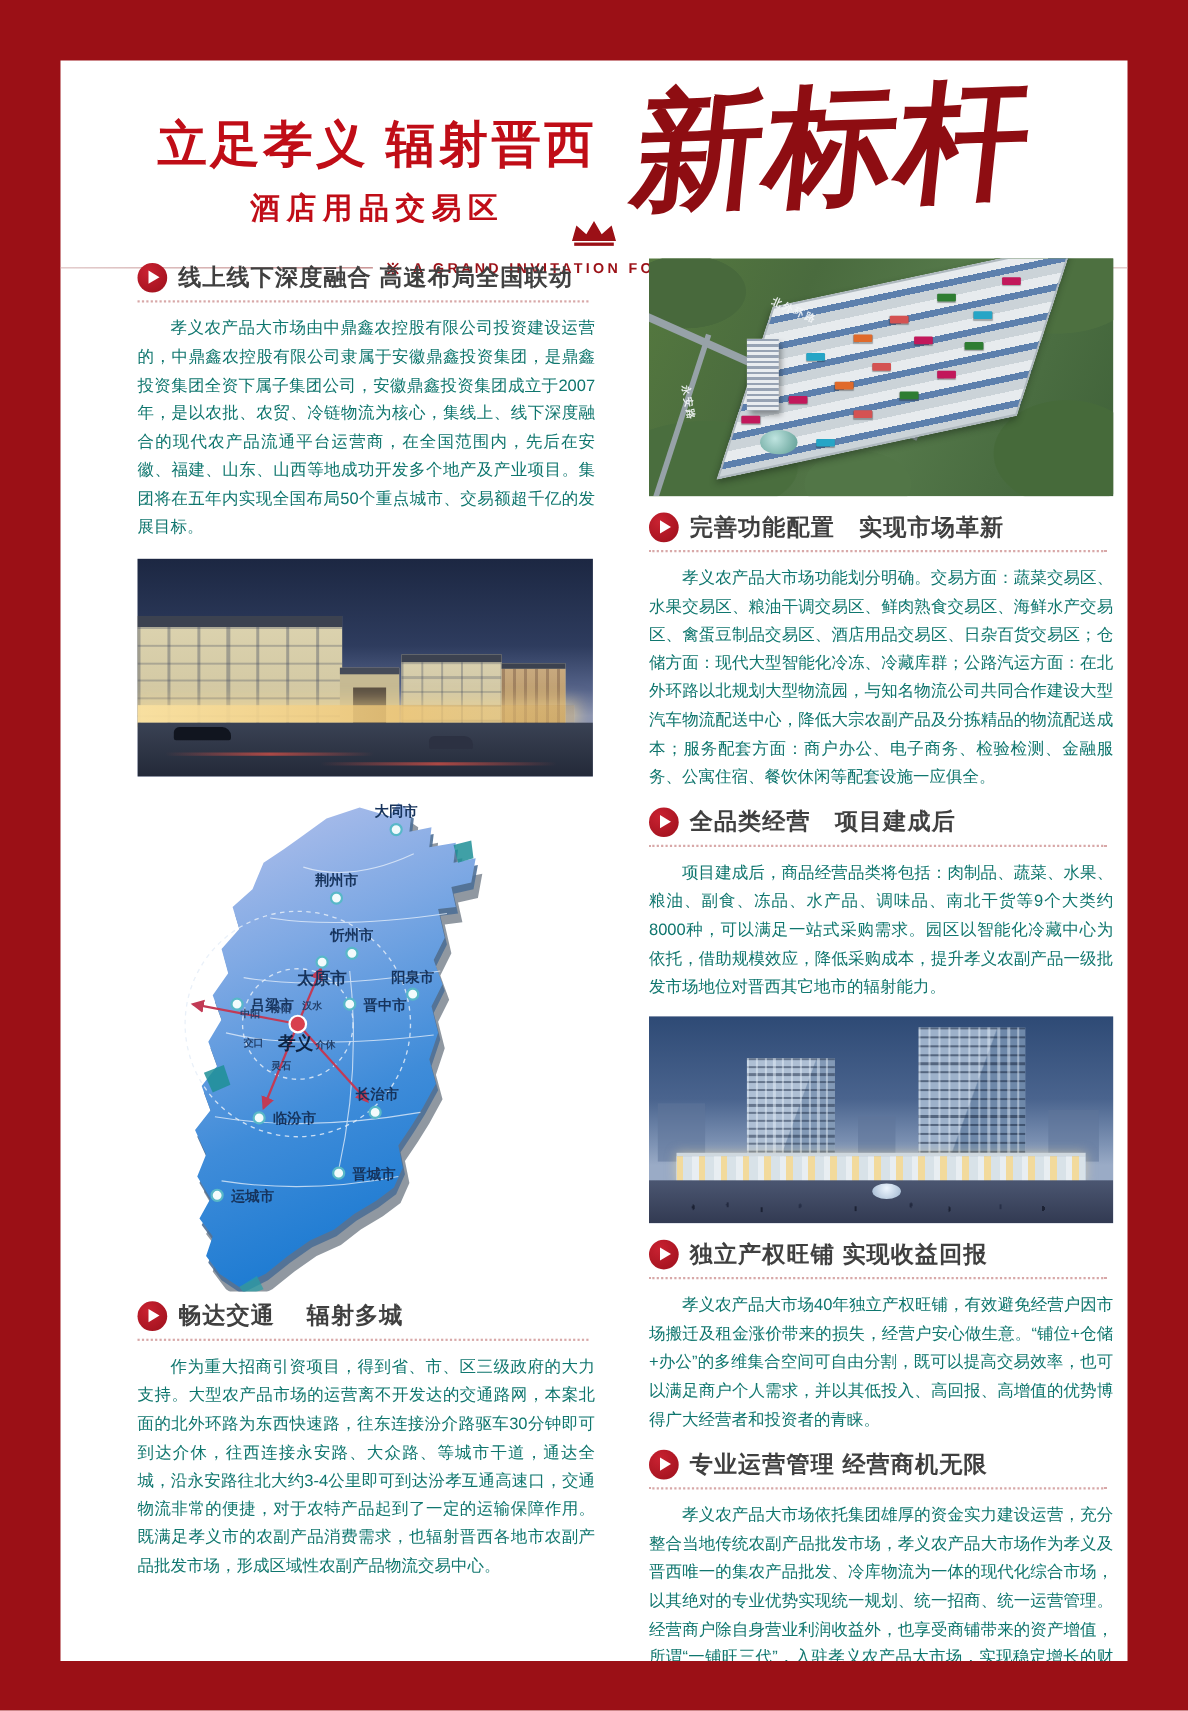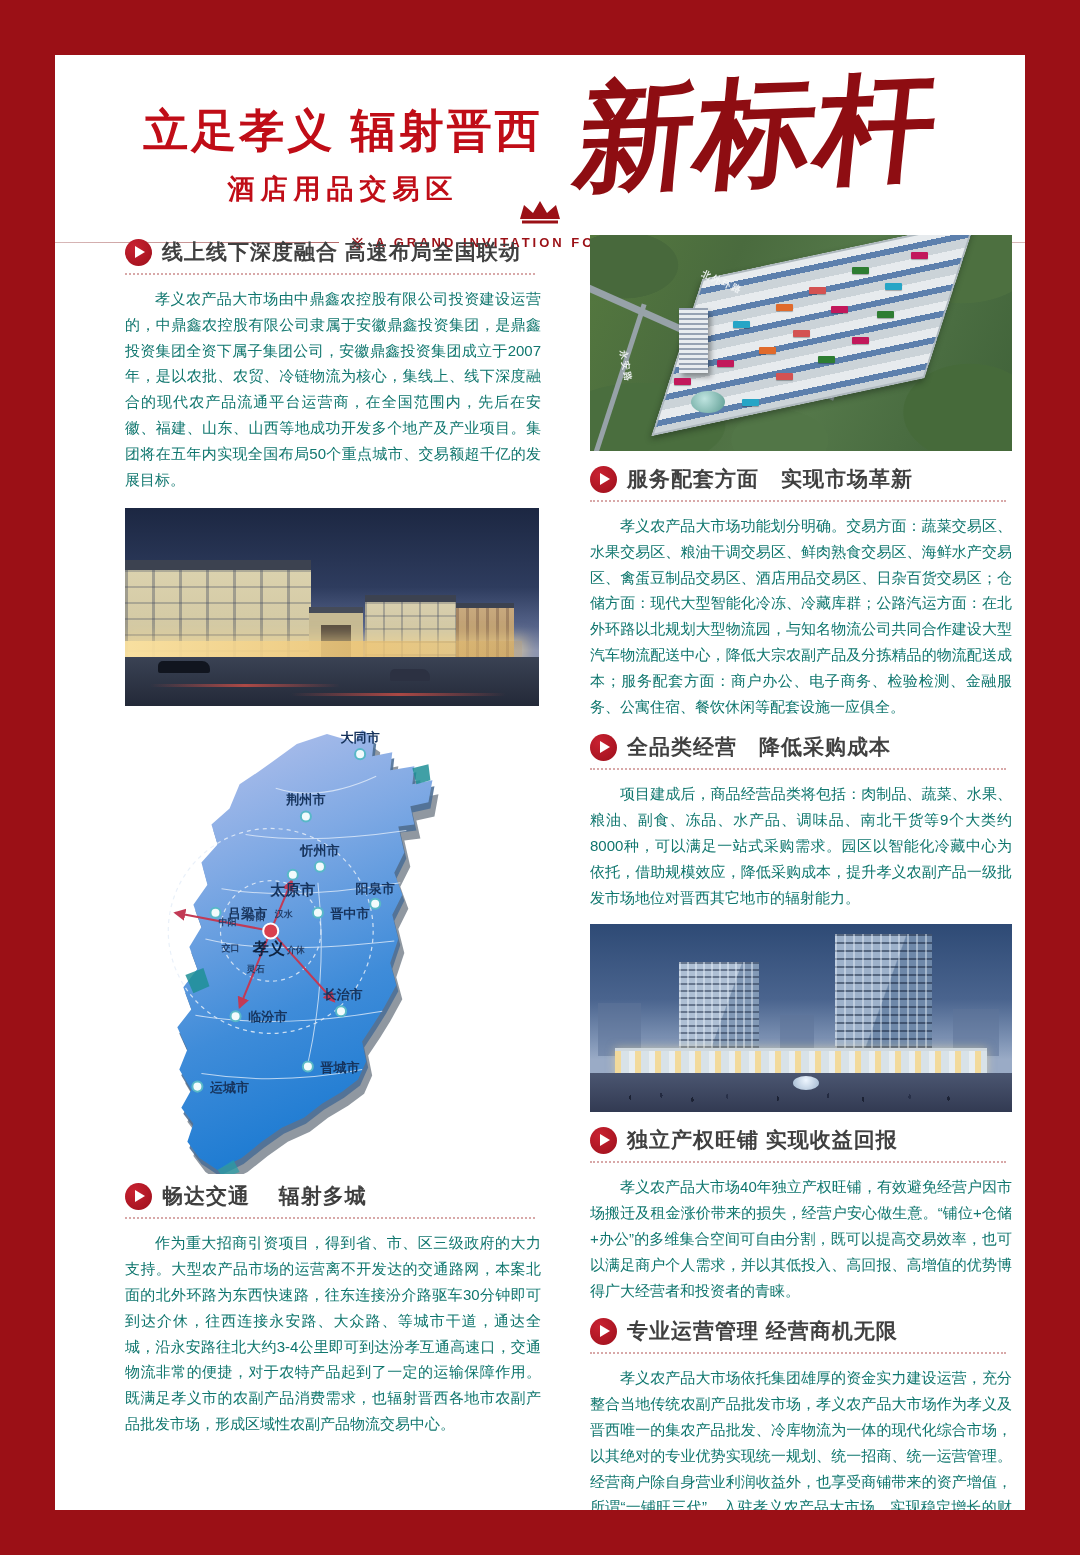--- a/index.html
+++ b/index.html
@@ -301,31 +301,31 @@
       <div class="chip" style="left:30%;top:58%;background:#c2185b;"></div>
       <div class="chip" style="left:44%;top:64%;background:#d45252;"></div>
       <div class="chip" style="left:20%;top:66%;background:#c2185b;"></div>
       <div class="chip" style="left:36%;top:76%;background:#26a5c6;"></div>
     </div>
 
     <div class="sec">
       <div class="sec-head">
         <div class="sec-title">
           <span class="bullet"></span>
-          <span>服务配套方面　实现市场革新</span>
+          <span>完善功能配置　实现市场革新</span>
         </div>
       </div>
       <div class="sec-body">孝义农产品大市场功能划分明确。交易方面：蔬菜交易区、水果交易区、粮油干调交易区、鲜肉熟食交易区、海鲜水产交易区、禽蛋豆制品交易区、酒店用品交易区、日杂百货交易区；仓储方面：现代大型智能化冷冻、冷藏库群；公路汽运方面：在北外环路以北规划大型物流园，与知名物流公司共同合作建设大型汽车物流配送中心，降低大宗农副产品及分拣精品的物流配送成本；服务配套方面：商户办公、电子商务、检验检测、金融服务、公寓住宿、餐饮休闲等配套设施一应俱全。</div>
     </div>
 
     <div class="sec">
       <div class="sec-head">
         <div class="sec-title">
           <span class="bullet"></span>
-          <span>全品类经营　降低采购成本</span>
+          <span>全品类经营　项目建成后</span>
         </div>
       </div>
       <div class="sec-body">项目建成后，商品经营品类将包括：肉制品、蔬菜、水果、粮油、副食、冻品、水产品、调味品、南北干货等9个大类约8000种，可以满足一站式采购需求。园区以智能化冷藏中心为依托，借助规模效应，降低采购成本，提升孝义农副产品一级批发市场地位对晋西其它地市的辐射能力。</div>
     </div>
 
     <div class="photo2">
       <div class="p2-sil" style="left:2%;width:10%;height:28%;"></div>
       <div class="p2-sil" style="left:45%;width:8%;height:22%;"></div>
       <div class="p2-sil" style="left:86%;width:11%;height:25%;"></div>
       <div class="p2-t1"></div>

